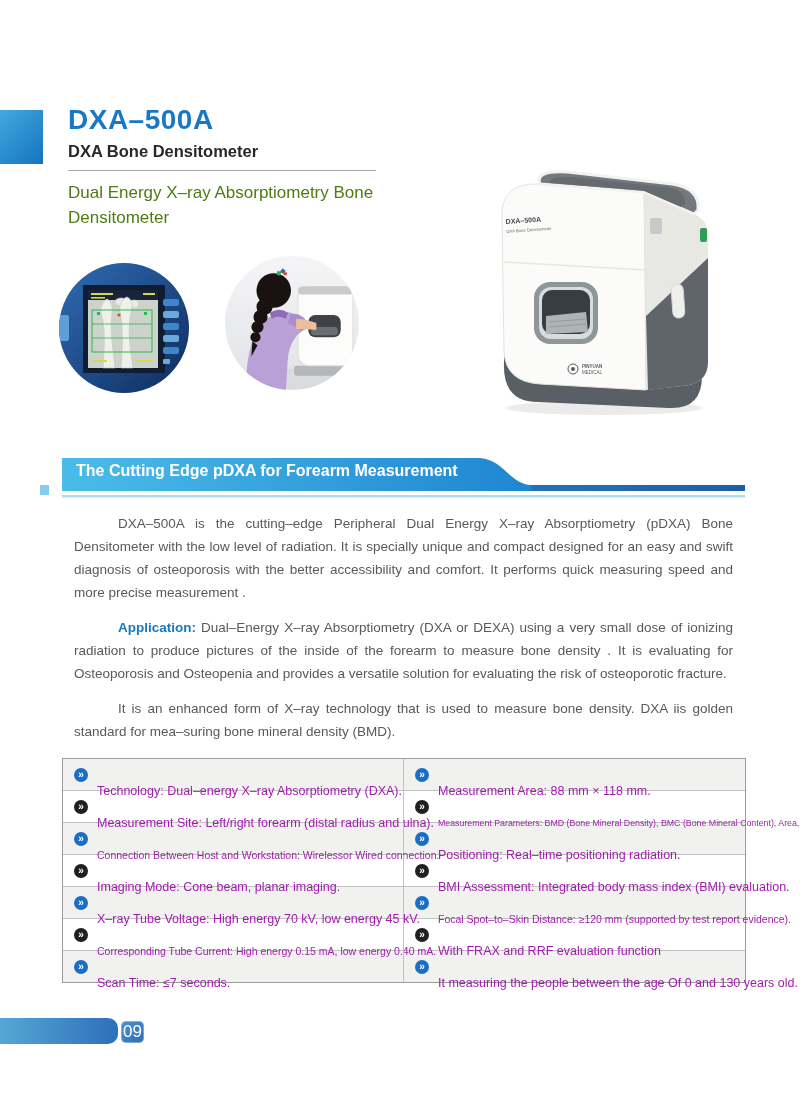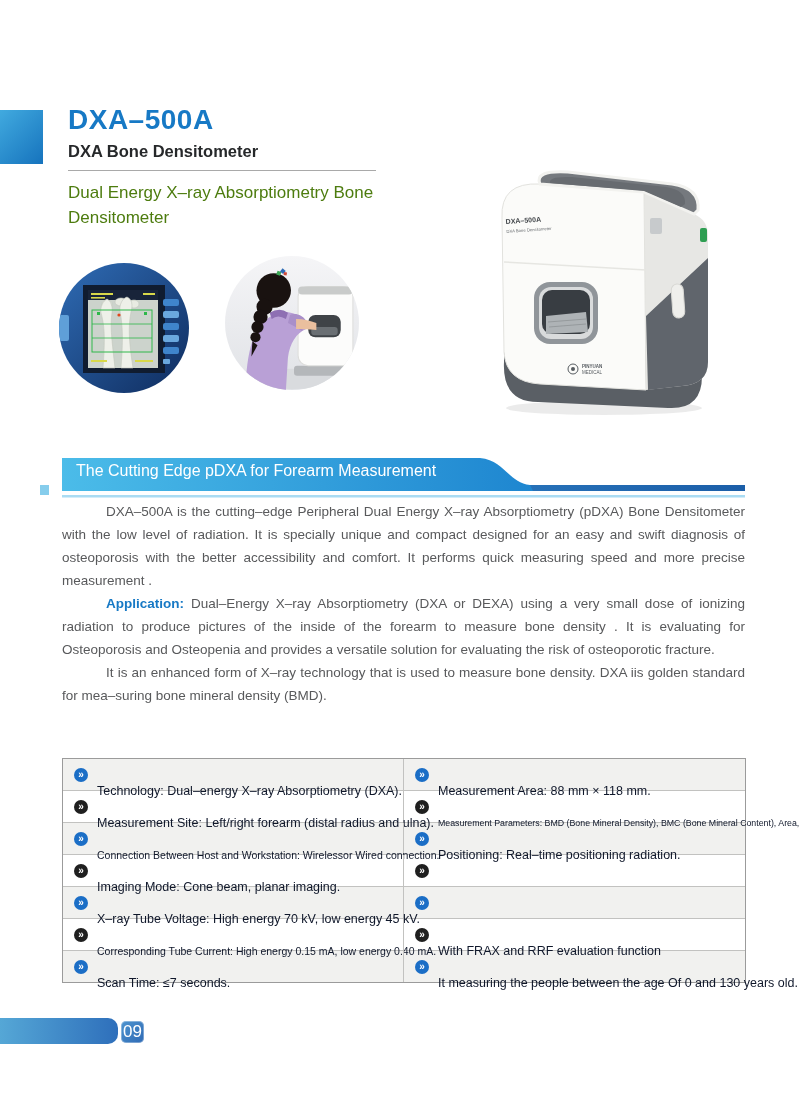--- a/index.html
+++ b/index.html
@@ -17,40 +17,40 @@
 
   
   .circle-img{position:absolute;border-radius:50%;overflow:hidden;}
   .circle-screen{left:59px;top:263px;width:130px;height:130px;}
   .circle-patient{left:225px;top:256px;width:134px;height:134px;}
   .product-photo{position:absolute;left:476px;top:166px;width:260px;height:252px;}
 
   
   .banner-wrap{position:absolute;left:62px;width:683px;height:42px;}
   .banner-one{top:458px;} .banner-two{top:717px;}
-  .banner-label{position:absolute;left:14px;top:4px;color:#ffffff;font-weight:normal;font-size:16px;white-space:nowrap;}
+  .banner-label{position:absolute;left:14px;top:4px;color:#ffffff;font-weight:bold;font-size:16px;white-space:nowrap;}
   .banner-accent{position:absolute;left:-22px;top:27px;width:9px;height:10px;background:#86cdec;}
 
   
   .intro{position:absolute;left:62px;top:500px;width:683px;font-size:13.5px;line-height:23px;
     color:#58595b;text-align:justify;}
-  .intro p{margin:0;text-indent:44px;}
+  .intro p{margin:12px;text-indent:44px;}
   .app-label{color:#1779c5;font-weight:bold;}
 
   
   .ptable{position:absolute;left:62px;top:758px;width:682px;border:1px solid #9b9b9b;border-top-width:1px;}
   .prow{display:flex;height:31px;border-top:1px solid #c2c2c0;background:#ffffff;}
   .prow:first-child{border-top:none;}
   .prow.odd{background:#f1f1ef;}
   .cell{display:flex;align-items:center;gap:9px;box-sizing:border-box;width:341px;padding:0 6px 0 11px;}
   .cell.left{border-right:1px solid #c2c2c0;}
   .ic{flex:none;width:14px;height:14px;border-radius:50%;color:#fff;font-size:10px;line-height:13px;
       text-align:center;font-weight:bold;}
   .ic.blue{background:#1b6ec6;} .ic.dark{background:#1f1f1f;}
-  .ct{font-size:12.5px;color:#0f172a;white-space:nowrap;margin-top:32px;}
+  .ct{font-size:12.5px;color:#a21caf;white-space:nowrap;margin-top:32px;}
   .ct.sm{font-size:10.5px;} .ct.xs{font-size:8.8px;}
 
   
   .footer-ribbon{position:absolute;left:0;top:1018px;width:118px;height:26px;
     border-radius:0 10px 10px 0;background:linear-gradient(90deg,#55a7d6,#2e6fbb);}
   .page-badge{position:absolute;left:121px;top:1021px;width:23px;height:22px;border-radius:5px;
     background:linear-gradient(135deg,#4d94cf,#2f6ab5);box-shadow:inset 0 0 0 1px rgba(255,255,255,.35);
     color:#fff;font-size:17px;display:flex;align-items:center;justify-content:center;}
 </style>
 </head>
@@ -226,30 +226,32 @@
       </div>
     </div>
 
     <div class="prow">
       <div class="cell left">
         <span class="ic dark">»</span>
         <span class="ct">Imaging Mode: Cone beam, planar imaging.</span>
       </div>
       <div class="cell">
         <span class="ic dark">»</span>
+        <span class="ct">BMI Assessment: Integrated body mass index (BMI) evaluation.</span>
       </div>
     </div>
 
     <div class="prow odd">
       <div class="cell left">
         <span class="ic blue">»</span>
         <span class="ct">X–ray Tube Voltage: High energy 70 kV, low energy 45 kV.</span>
       </div>
       <div class="cell">
         <span class="ic blue">»</span>
+        <span class="ct sm">Focal Spot–to–Skin Distance: ≥120 mm (supported by test report evidence).</span>
       </div>
     </div>
 
     <div class="prow">
       <div class="cell left">
         <span class="ic dark">»</span>
         <span class="ct sm">Corresponding Tube Current: High energy 0.15 mA, low energy 0.40 mA.</span>
       </div>
       <div class="cell">
         <span class="ic dark">»</span>

